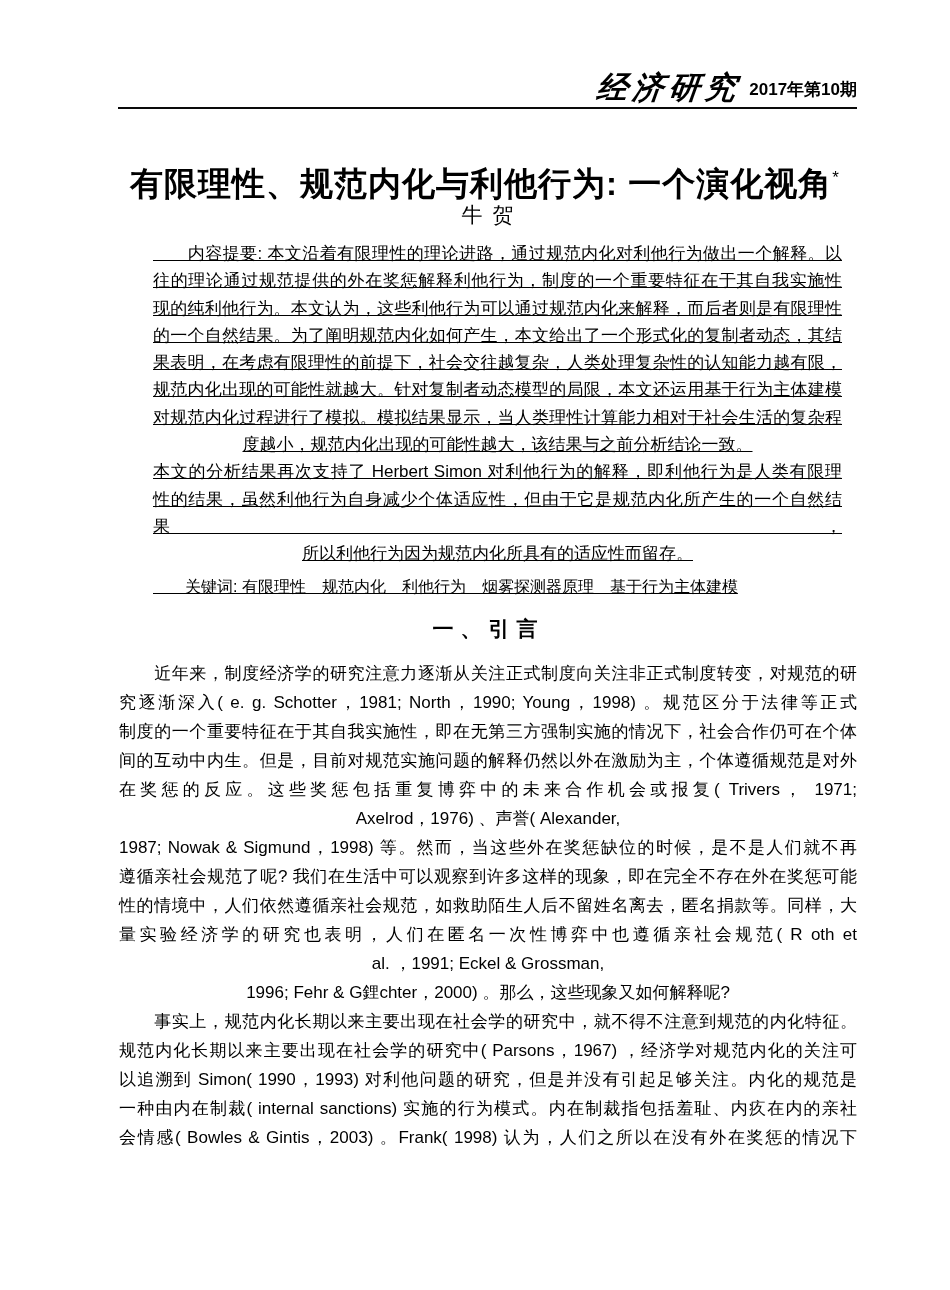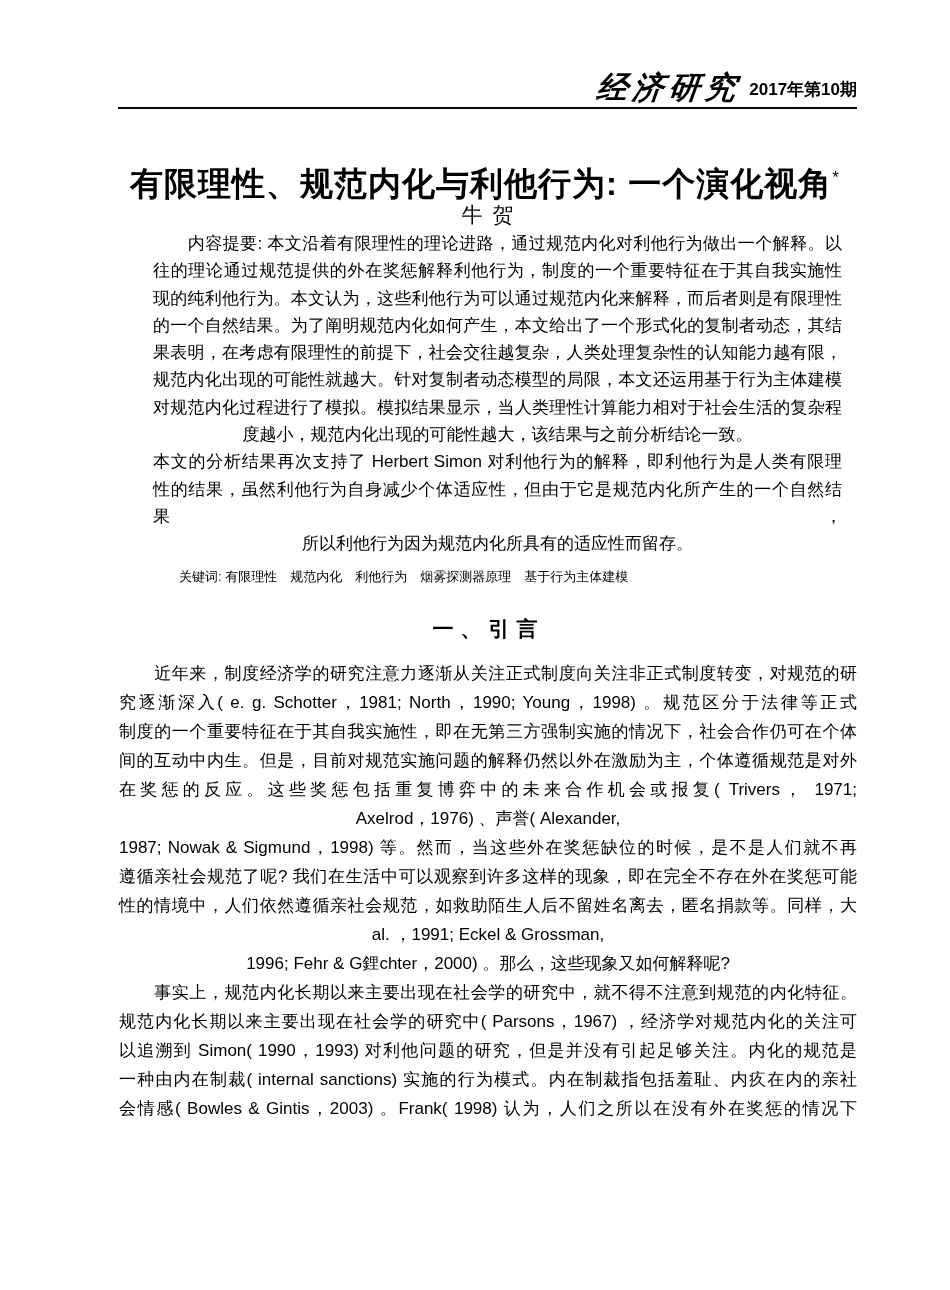--- a/index.html
+++ b/index.html
@@ -71,28 +71,29 @@
     width: 737px;
     text-align: center;
     font-size: 21px;
     letter-spacing: 2px;
   }
 
   
   .abstract-block {
     position: absolute;
     left: 153px;
-    top: 230px;
+    top: 240px;
     width: 689px;
     font-size: 17px;
     line-height: 27.3px;
+    text-decoration: underline;
   }
   .keywords-line {
     margin-top: 5px;
-    font-size: 13px;
+    font-size: 16px;
     line-height: 27px;
   }
 
   
   .section-heading {
     position: absolute;
     left: 120px;
     top: 615px;
     width: 737px;
     text-align: center;
@@ -161,20 +162,21 @@
     <div>
         <div class="tl just">　　近年来，制度经济学的研究注意力逐渐从关注正式制度向关注非正式制度转变，对规范的研</div>
         <div class="tl just">究逐渐深入( e. g. Schotter，1981; North，1990; Young，1998) 。规范区分于法律等正式</div>
         <div class="tl just">制度的一个重要特征在于其自我实施性，即在无第三方强制实施的情况下，社会合作仍可在个体</div>
         <div class="tl just">间的互动中内生。但是，目前对规范实施问题的解释仍然以外在激励为主，个体遵循规范是对外</div>
         <div class="tl just">在奖惩的反应。这些奖惩包括重复博弈中的未来合作机会或报复( Trivers， 1971;</div>
         <div class="tl">Axelrod，1976) 、声誉( Alexander,</div>
         <div class="tl just">1987; Nowak &amp; Sigmund，1998) 等。然而，当这些外在奖惩缺位的时候，是不是人们就不再</div>
         <div class="tl just">遵循亲社会规范了呢? 我们在生活中可以观察到许多这样的现象，即在完全不存在外在奖惩可能</div>
         <div class="tl just">性的情境中，人们依然遵循亲社会规范，如救助陌生人后不留姓名离去，匿名捐款等。同样，大</div>
+        <div class="tl just">量实验经济学的研究也表明，人们在匿名一次性博弈中也遵循亲社会规范( R oth et</div>
         <div class="tl">al. ，1991; Eckel &amp; Grossman,</div>
         <div class="tl">1996; Fehr &amp; G鋰chter，2000) 。那么，这些现象又如何解释呢?</div>
       </div>
     <div>
         <div class="tl just">　　事实上，规范内化长期以来主要出现在社会学的研究中，就不得不注意到规范的内化特征。</div>
         <div class="tl just">规范内化长期以来主要出现在社会学的研究中( Parsons，1967) ，经济学对规范内化的关注可</div>
         <div class="tl just">以追溯到 Simon( 1990，1993) 对利他问题的研究，但是并没有引起足够关注。内化的规范是</div>
         <div class="tl just">一种由内在制裁( internal sanctions) 实施的行为模式。内在制裁指包括羞耻、内疚在内的亲社</div>
         <div class="tl just">会情感( Bowles &amp; Gintis，2003) 。Frank( 1998) 认为，人们之所以在没有外在奖惩的情况下</div>
       </div>

